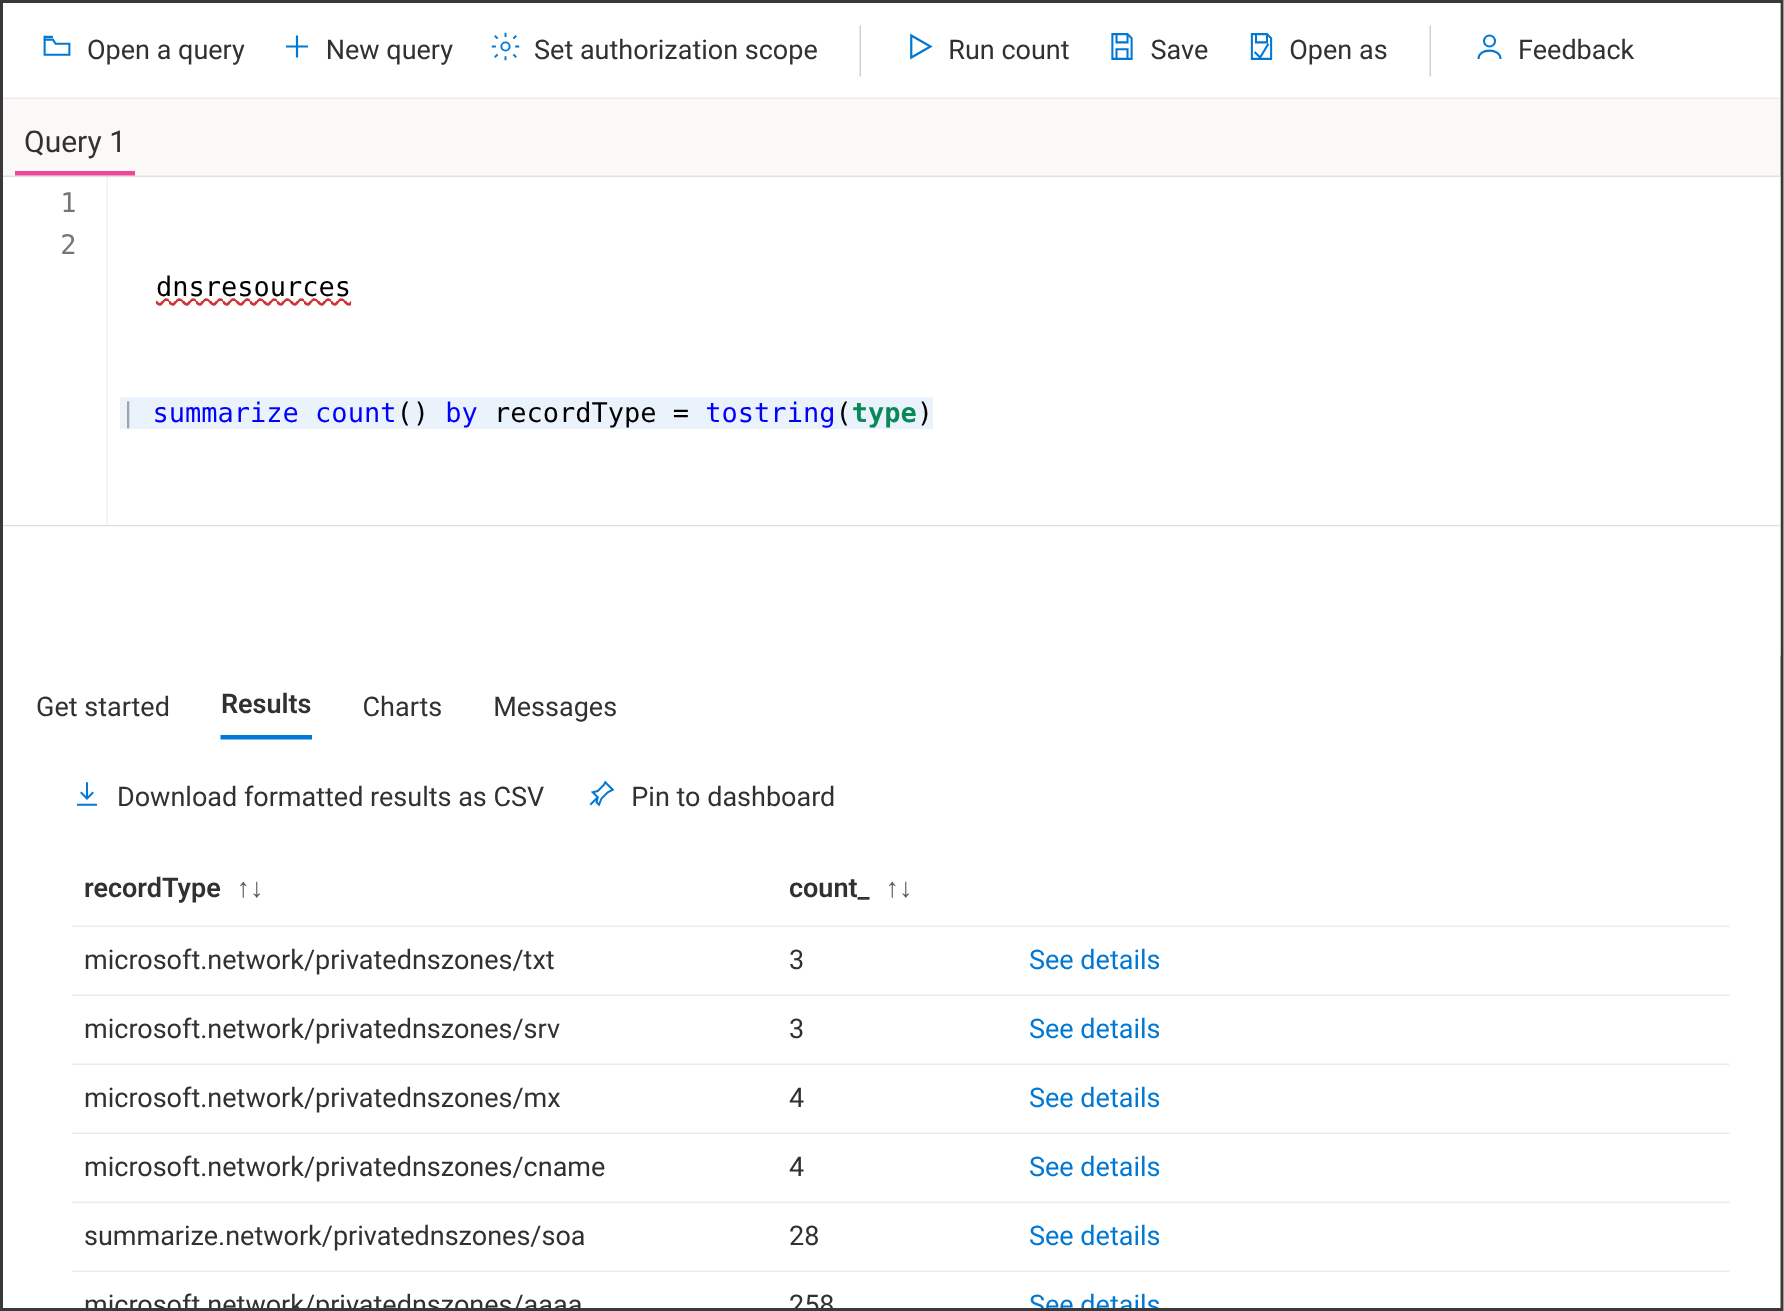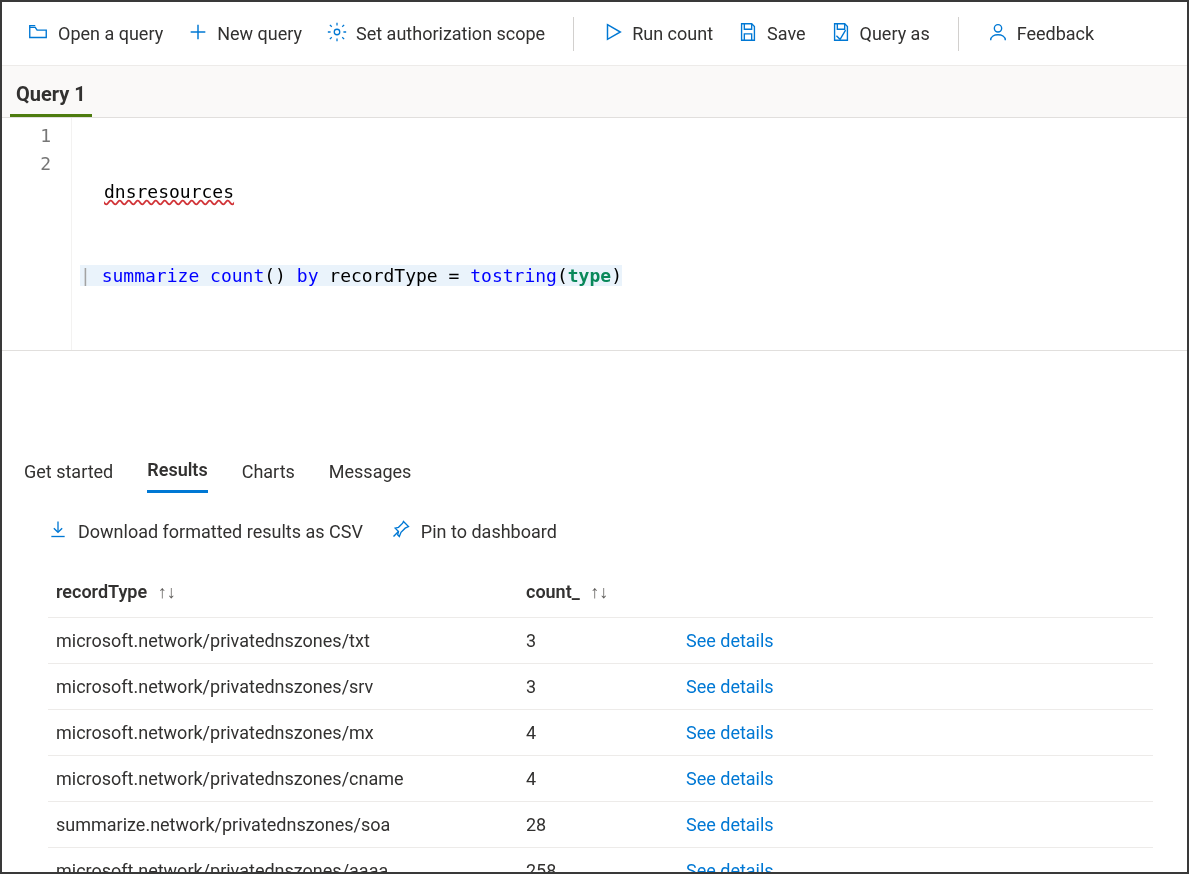--- a/index.html
+++ b/index.html
@@ -46,23 +46,23 @@
   .query-panel {
     background: #faf9f8;
   }
   .query-tabs {
     display: flex;
     align-items: center;
     padding: 10px 8px 0 8px;
   }
   .query-tab {
     font-size: 20px;
-    font-weight: 700;
+    font-weight: 400;
     padding: 6px 6px 8px 6px;
-    border-bottom: 3px solid #4d7c0f;
+    border-bottom: 3px solid #ec4899;
     cursor: pointer;
   }
 
   .editor {
     background: #fff;
     border-top: 1px solid #e1dfdd;
     border-bottom: 1px solid #e1dfdd;
     font-family: "Consolas", "Menlo", monospace;
     font-size: 18px;
     line-height: 28px;
@@ -223,21 +223,21 @@
   </div>
 
   <div class="btn">
     <span>
       <svg width="22" height="22" viewBox="0 0 24 24" stroke-width="1.5">
           <path d="M5 3h11l3 3v15H5z"></path>
           <path d="M8 3v6h8V3"></path>
           <path d="M7 16l4 4 6-10"></path>
         </svg>
     </span>
-    <span>Query as</span>
+    <span>Open as</span>
   </div>
 
   <div class="sep"></div>
 
   <div class="btn">
     <span>
       <svg width="22" height="22" viewBox="0 0 24 24" stroke-width="1.5">
           <circle cx="12" cy="8" r="4"></circle>
           <path d="M4 21c0-4 4-6 8-6s8 2 8 6"></path>
         </svg>

